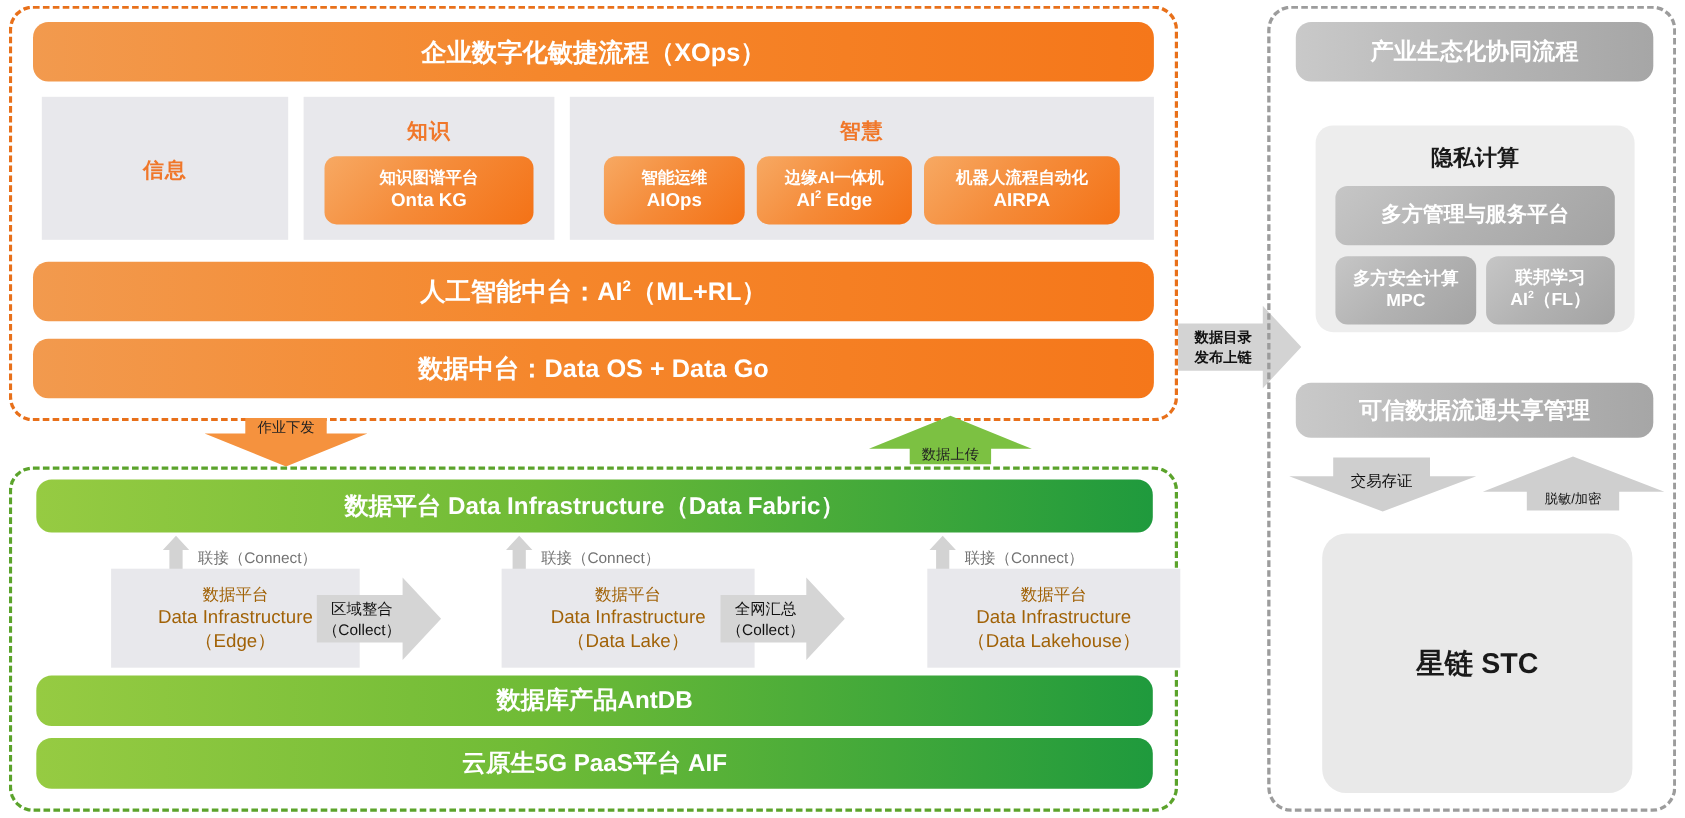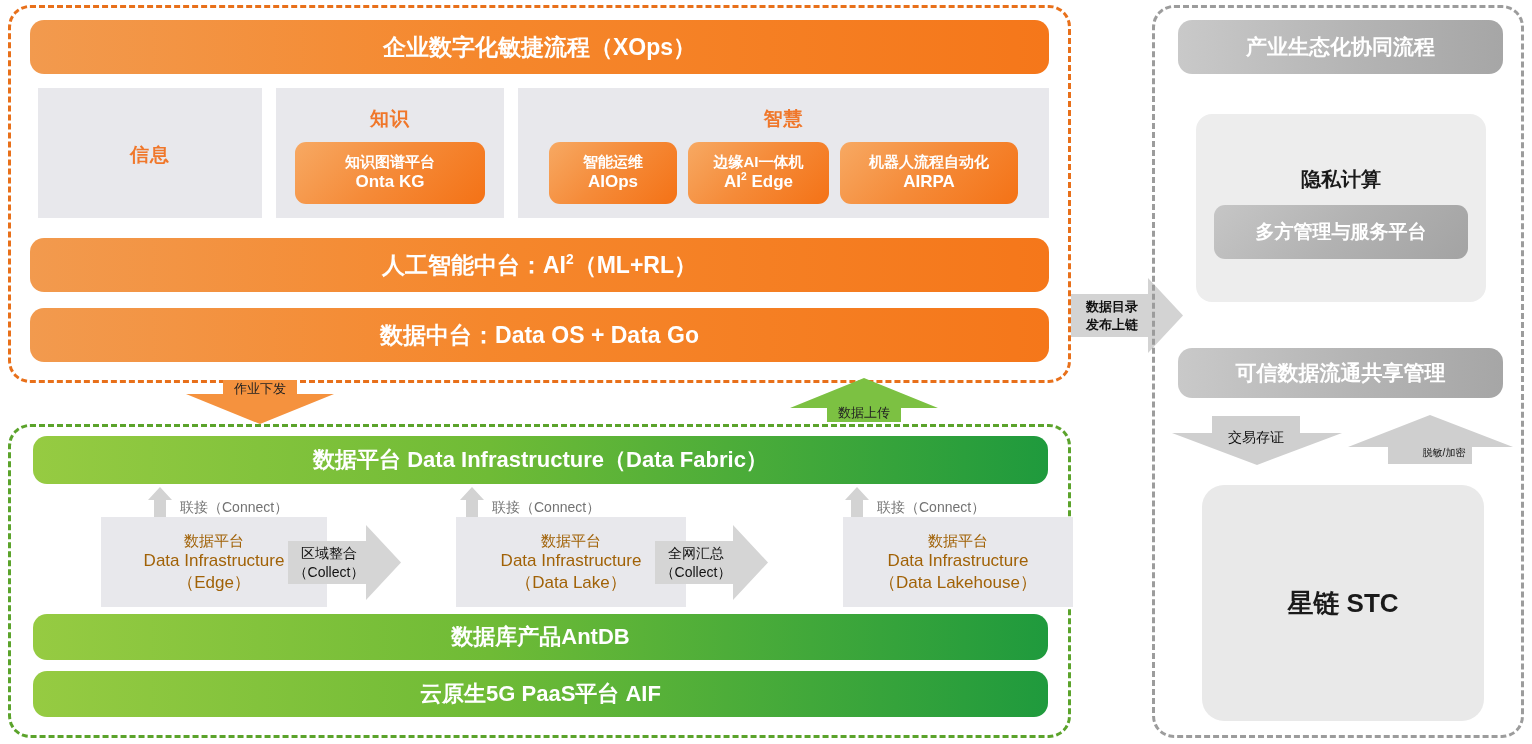--- a/index.html
+++ b/index.html
@@ -206,35 +206,45 @@
 
 <div class="abs bar gray-bar ctr" style="left:1178px;top:20px;width:325px;height:54px;font-size:21px;">
   <span>产业生态化协同流程</span>
 </div>
 
 <div class="abs col" id="privacy-box" style="left:1196px;top:114px;width:290px;height:188px;">
   <div class="privacy-title" style="margin-top:8px;">隐私计算</div>
   <div class="gchip ctr" style="width:254px;height:54px;margin-top:12px;font-size:19px;">
     <span>多方管理与服务平台</span>
   </div>
+  <div style="display:flex;gap:9px;margin-top:10px;">
+    <div class="gchip col" style="width:128px;height:62px;font-size:16px;">
+      <div>多方安全计算</div>
+      <div>MPC</div>
+    </div>
+    <div class="gchip col" style="width:117px;height:62px;font-size:16px;">
+      <div>联邦学习</div>
+      <div><span>AI</span><sup>2</sup><span>（FL）</span></div>
+    </div>
+  </div>
 </div>
 
 <div class="abs bar gray-bar ctr" style="left:1178px;top:348px;width:325px;height:50px;font-size:21px;font-family:Liberation Serif, serif;">
   <span>可信数据流通共享管理</span>
 </div>
 
 <div class="abs" style="left:1172px;top:414px;width:170px;height:52px;">
   <svg width="170" height="52" viewBox="0 0 170 52">
     <polygon points="0,19 40,19 40,2 128,2 128,19 170,19 85,51" fill="#CFCFCF"></polygon>
   </svg>
   <div class="abs ctr" style="left:40px;top:13px;width:88px;height:22px;font-size:14px;color:#111;">交易存证</div>
 </div>
 
 <div class="abs" style="left:1348px;top:414px;width:165px;height:52px;">
   <svg width="165" height="52" viewBox="0 0 165 52">
     <polygon points="82,1 165,33 124,33 124,50 40,50 40,33 0,33" fill="#CFCFCF"></polygon>
   </svg>
-  <div class="abs ctr" style="left:52px;top:28px;width:88px;height:22px;font-size:10px;color:#111;">脱敏/加密</div>
+  <div class="abs ctr" style="left:38px;top:28px;width:88px;height:22px;font-size:12px;color:#111;">脱敏/加密</div>
 </div>
 
 <div class="abs ctr" id="stc-box" style="left:1202px;top:485px;width:282px;height:236px;">
   <span>星链 STC</span>
 </div>
 
 </body></html>

